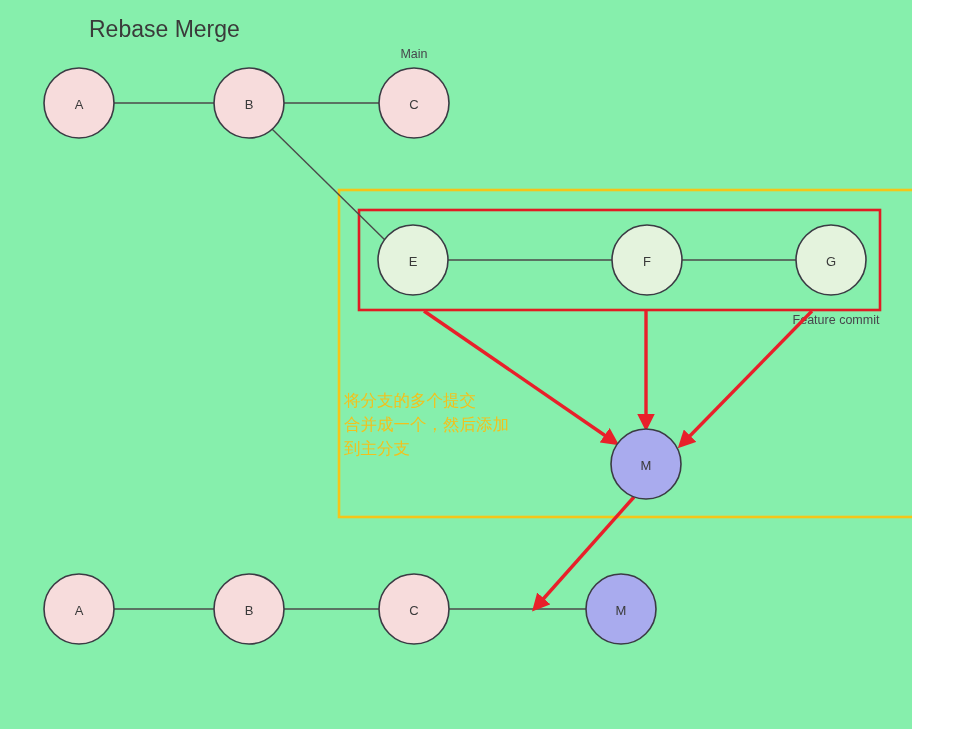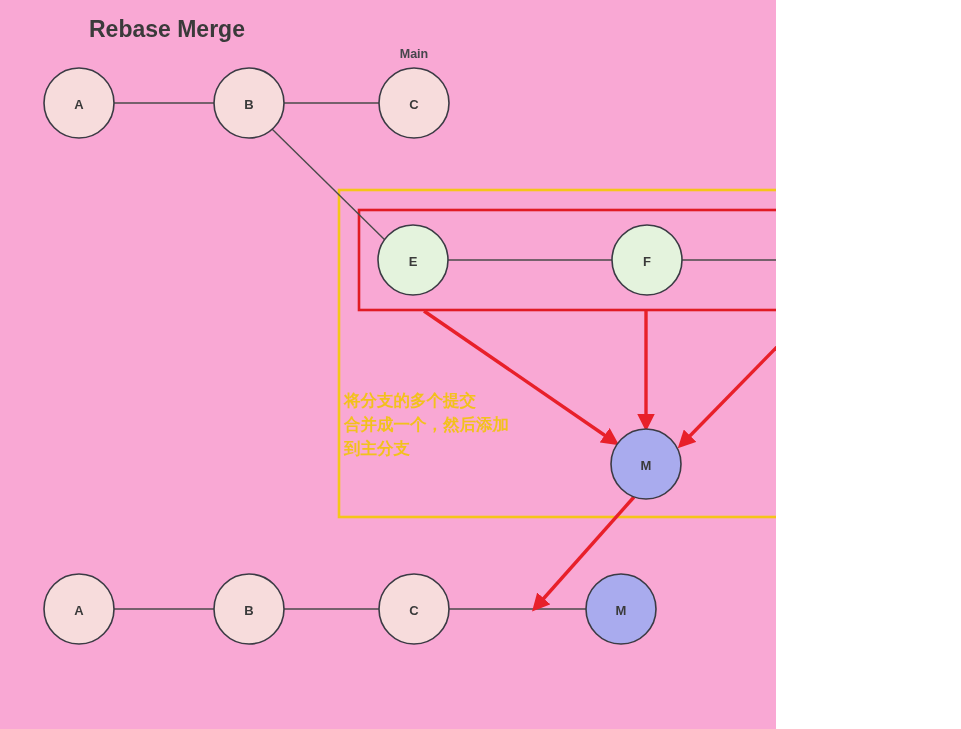--- a/index.html
+++ b/index.html
@@ -7,25 +7,24 @@
     margin: 0;
     padding: 0;
     background: #ffffff;
   }
   body {
     font-family: "Liberation Sans", "DejaVu Sans", sans-serif;
     color: #3a3a3a;
   }
   #canvas-wrap {
     position: relative;
-    width: 776px;
+    width: 912px;
     height: 729px;
-    background: #f9a8d4;
+    background: #86efac;
     overflow: hidden;
-    font-weight: bold;
   }
   svg#diagram {
     display: block;
     width: 961px;
     height: 729px;
   }
   .node-circle {
     stroke: #3b3b44;
     stroke-width: 1.6;
   }

